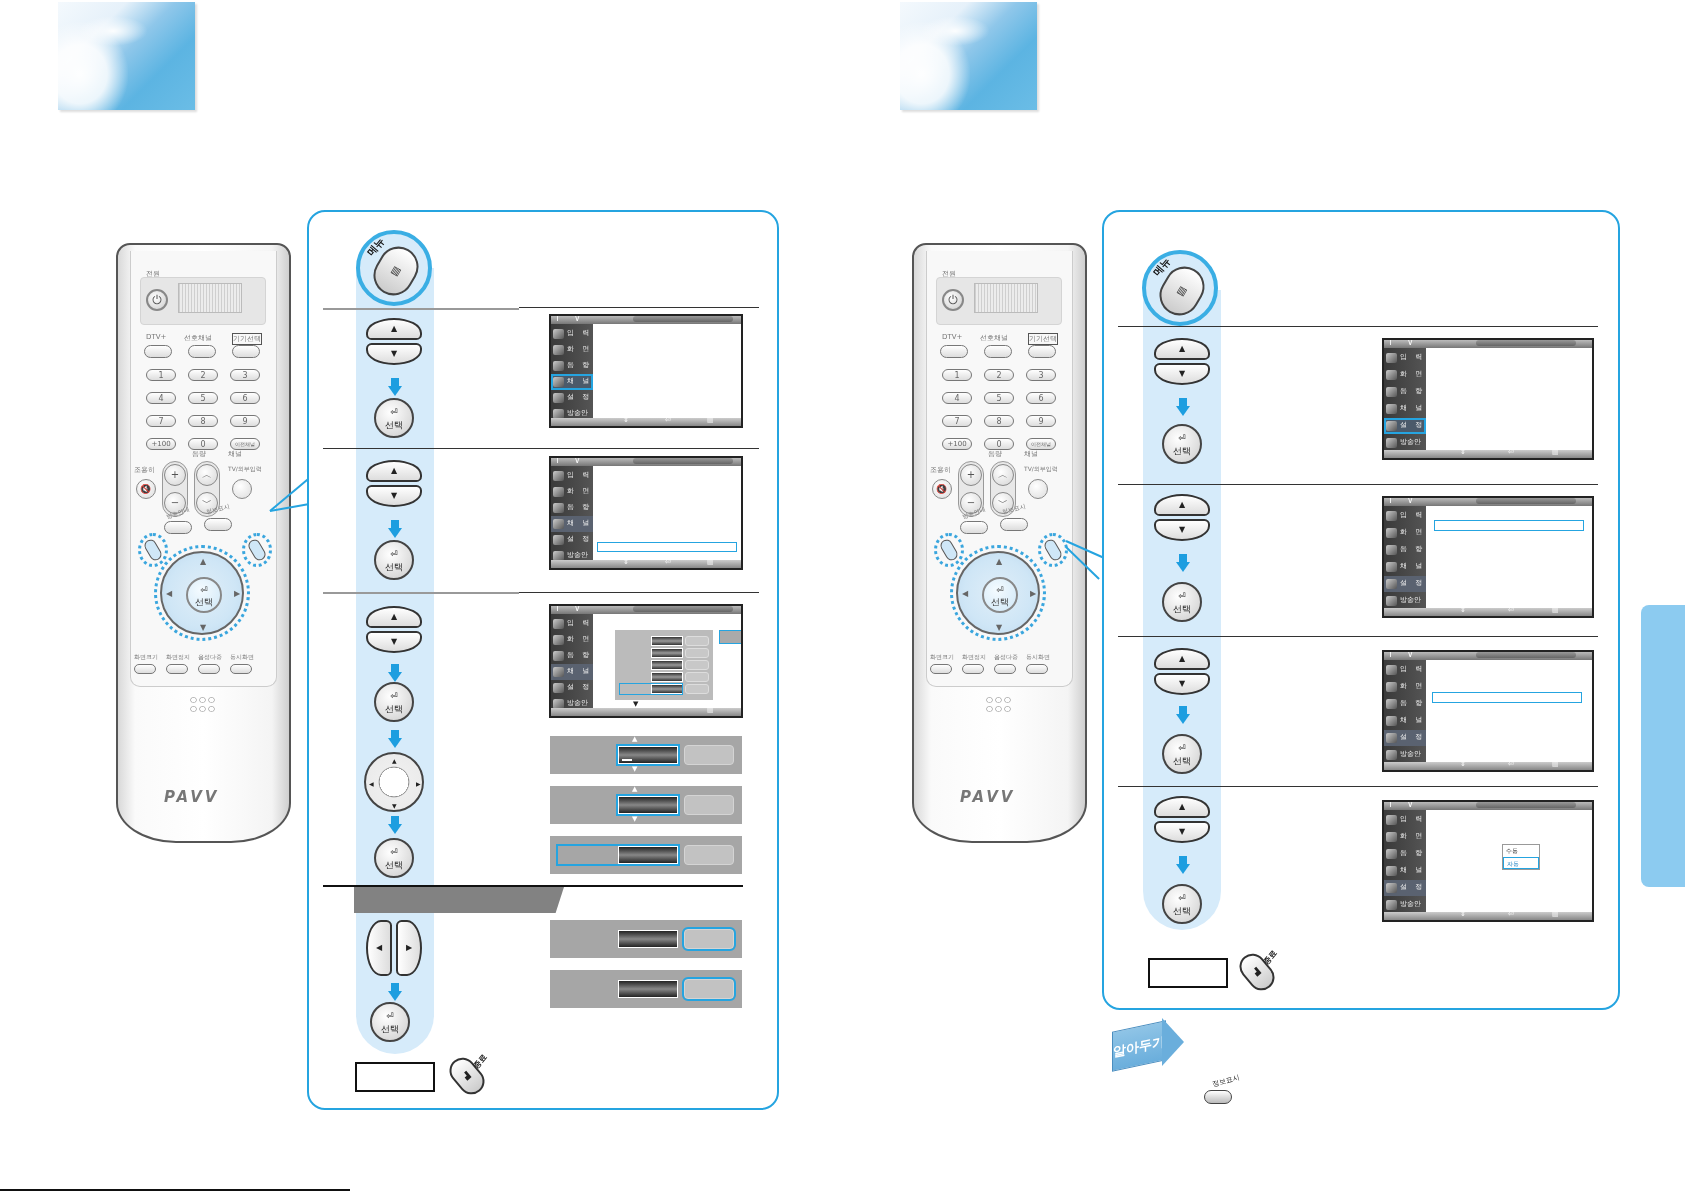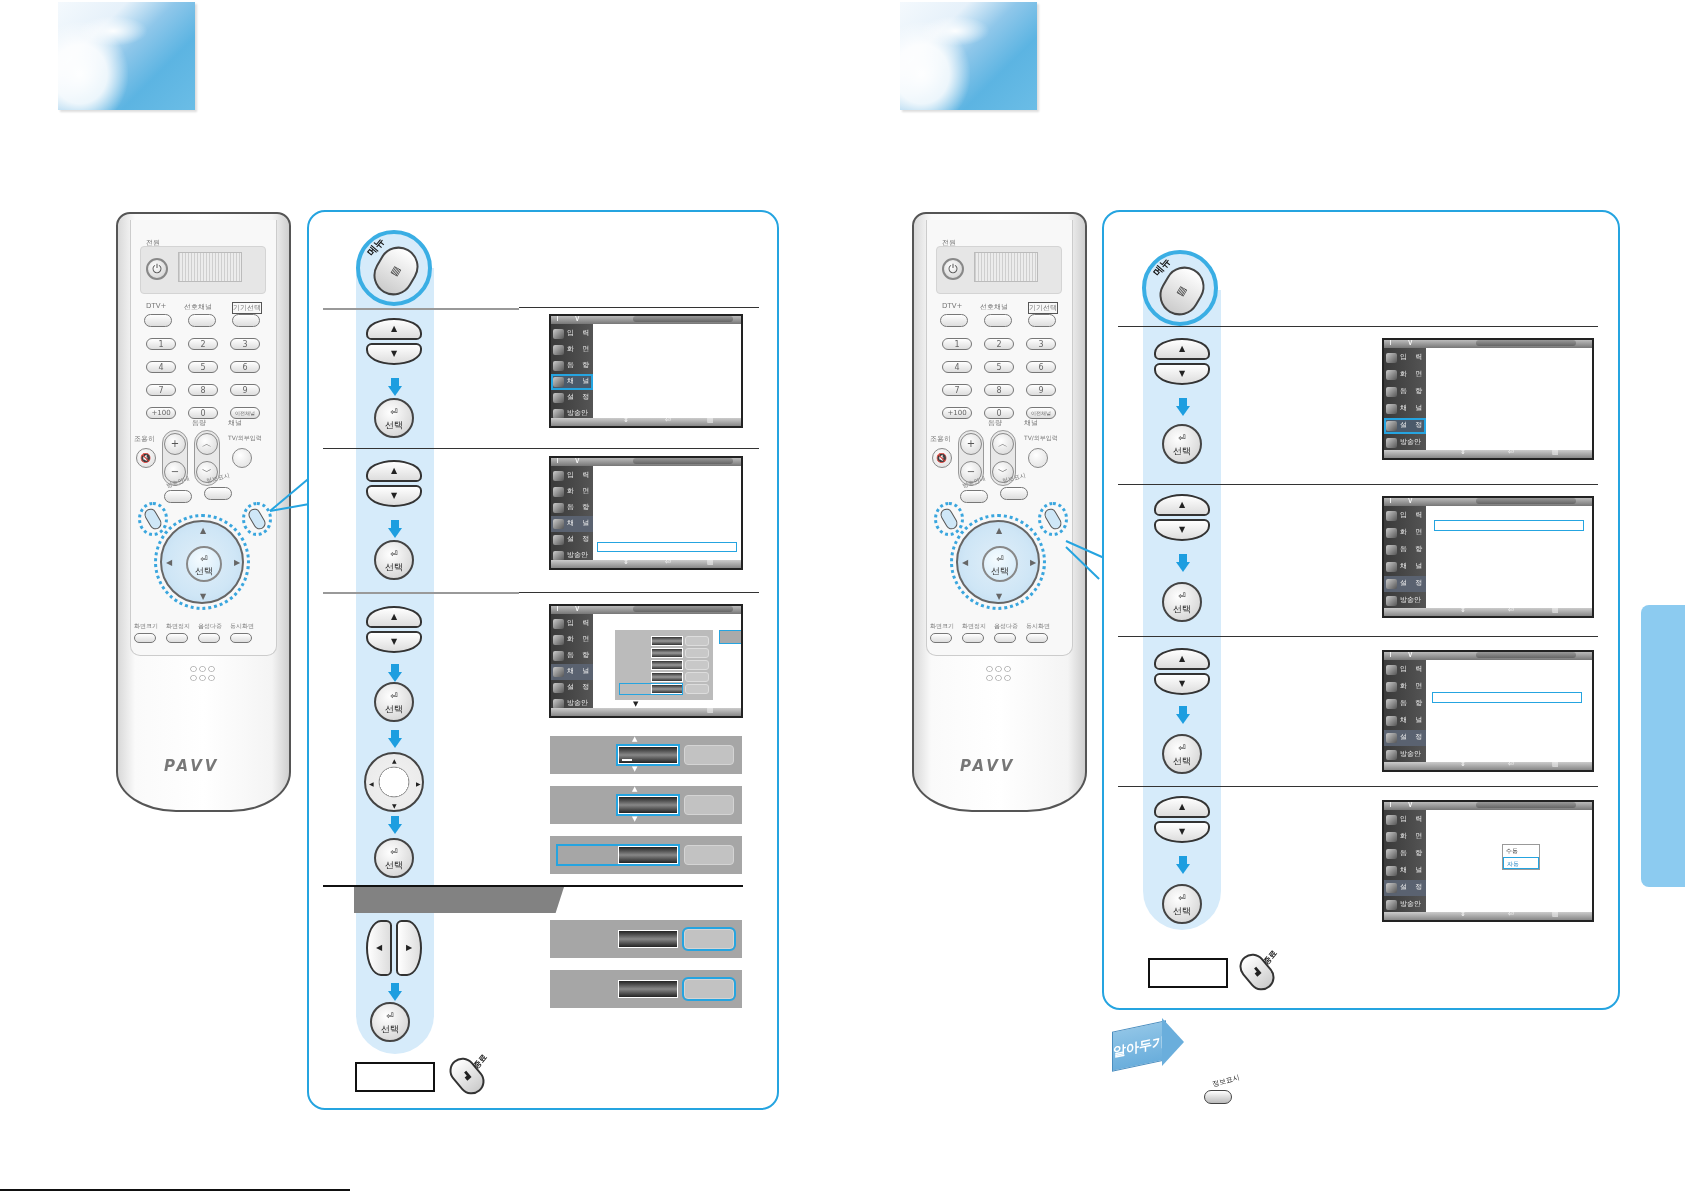--- a/index.html
+++ b/index.html
@@ -4,21 +4,21 @@
 <style>
   * { box-sizing: border-box; margin: 0; padding: 0; }
   html, body { width: 1685px; height: 1191px; background: #ffffff; overflow: hidden; }
   body { position: relative; font-family: "DejaVu Sans", sans-serif; color: #222; }
 
   .sky { position: absolute; width: 137px; height: 108px; background: linear-gradient(135deg, #f4f9fd 0%, #e6f1fa 28%, #8fc7ea 48%, #5cb4e2 70%, #6bbde6 100%); box-shadow: 2px 2px 2px #ddd; overflow: hidden; }
   .sky::before { content: ""; position: absolute; left: -10px; top: 20px; width: 80px; height: 95px; background: radial-gradient(ellipse at 40% 55%, rgba(255,255,255,0.98) 0%, rgba(255,255,255,0.85) 40%, rgba(255,255,255,0) 72%); }
   .sky::after { content: ""; position: absolute; left: 20px; top: 14px; width: 70px; height: 30px; background: radial-gradient(ellipse at 50% 50%, rgba(255,255,255,0.95) 0%, rgba(255,255,255,0) 70%); }
 
   
-  .remote { position: absolute; width: 175px; height: 600px; }
+  .remote { position: absolute; width: 175px; height: 600px; margin-top: 31px; }
   .remote .body { position: absolute; left: 0; top: 0; width: 175px; height: 600px; border-radius: 14px 14px 60px 60px / 14px 14px 40px 40px; border: 2px solid #555; background: linear-gradient(90deg, #d9d9d9 0%, #fafafa 10%, #ffffff 50%, #f4f4f4 90%, #cfcfcf 100%); }
   .remote .inner { position: absolute; left: 14px; top: 8px; width: 147px; height: 436px; border-left: 1px solid #ccc; border-right: 1px solid #ccc; border-bottom: 1px solid #ccc; border-radius: 0 0 10px 10px; background: #f8f8f8; }
   .remote .lcdbox { position: absolute; left: 24px; top: 34px; width: 126px; height: 48px; border-radius: 4px; background: #e6e6e6; border: 1px solid #d4d4d4; }
   .remote .power { position: absolute; left: 30px; top: 46px; width: 22px; height: 22px; border-radius: 50%; background: radial-gradient(circle at 40% 35%, #fff, #ccc); border: 2px solid #888; font-size: 12px; color: #555; text-align: center; line-height: 18px; }
   .remote .lcd { position: absolute; left: 62px; top: 40px; width: 64px; height: 30px; border: 1px solid #bbb; background: repeating-linear-gradient(90deg, #cfcfcf 0 1px, #ececec 1px 3px); }
   .remote .lbl { position: absolute; font-size: 7px; color: #777; white-space: nowrap; }
   .remote .pill { position: absolute; width: 28px; height: 13px; border-radius: 7px; border: 1px solid #777; background: linear-gradient(#fff, #ddd); font-size: 8px; text-align: center; line-height: 11px; color: #666; }
   .remote .pill.wide { width: 30px; height: 12px; }
   .remote .round { position: absolute; width: 20px; height: 20px; border-radius: 50%; border: 1px solid #888; background: radial-gradient(circle at 40% 35%, #fff, #ddd); font-size: 9px; text-align: center; line-height: 18px; color: #666; }
   .remote .rocker { position: absolute; width: 26px; height: 56px; border-radius: 13px; border: 1px solid #999; background: #e8e8e8; }

